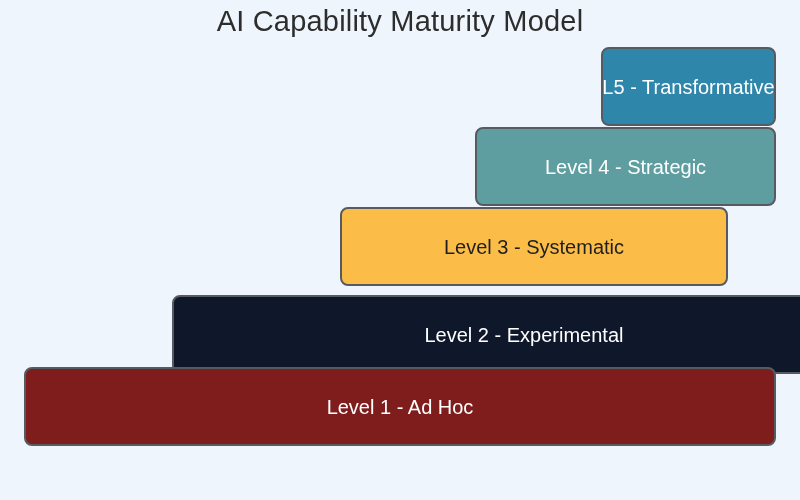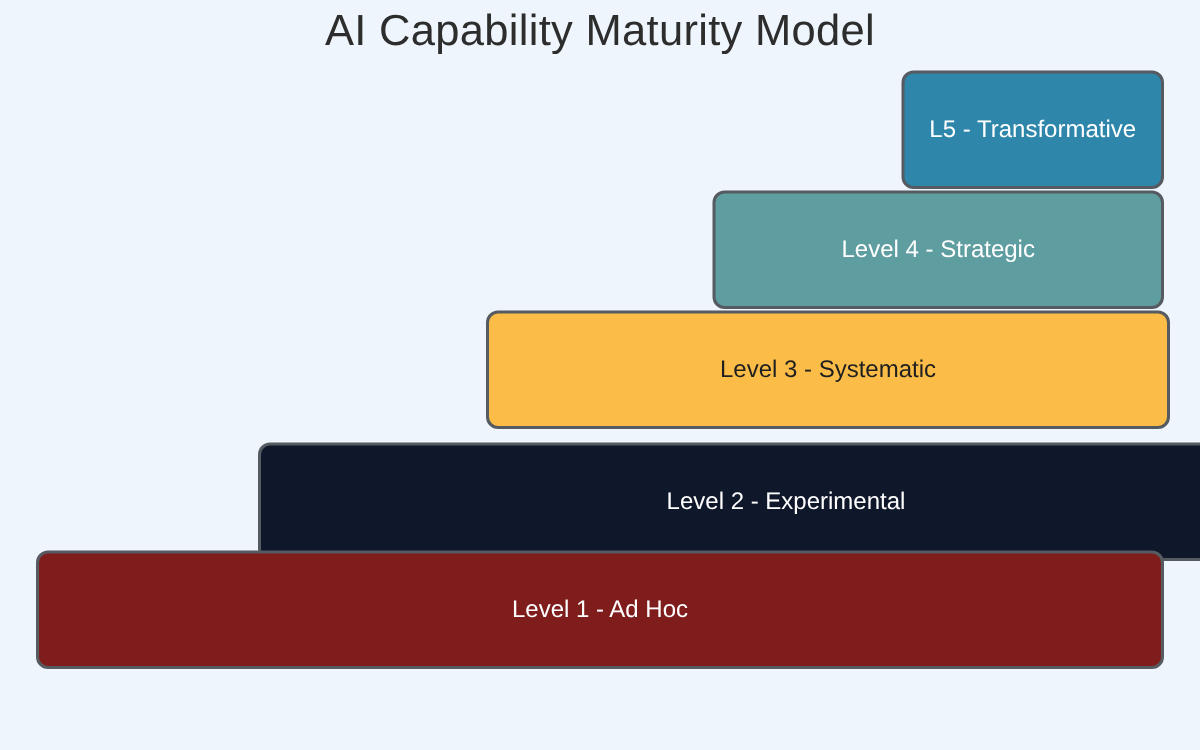--- a/index.html
+++ b/index.html
@@ -31,40 +31,40 @@
   }
   .level {
     position: absolute;
     box-sizing: border-box;
     height: 79px;
     border: 2px solid #555B61;
     border-radius: 8px;
     display: flex;
     align-items: center;
     justify-content: center;
-    font-size: 16px;
+    font-size: 20px;
     line-height: 1;
   }
   .level span {
     white-space: nowrap;
   }
 </style>
 </head>
 <body style="background: rgb(238, 245, 252);">
 
 <div class="canvas">
   <h1 class="title" style="color: rgb(45, 45, 45);">AI Capability Maturity Model</h1>
   <div id="levels">
       <div class="level" style="left: 601px; top: 47px; width: 175px; background: rgb(46, 134, 171); color: rgb(255, 255, 255); border-color: rgb(85, 91, 97);">
         <span>L5 - Transformative</span>
       </div>
       <div class="level" style="left: 475px; top: 127px; width: 301px; background: rgb(95, 158, 160); color: rgb(255, 255, 255); border-color: rgb(85, 91, 97); align-items: center;">
         <span>Level 4 - Strategic</span>
       </div>
-      <div class="level" style="left: 324px; top: 207px; width: 456px; background: rgb(251, 189, 71); color: rgb(31, 31, 31); border-color: rgb(85, 91, 97);">
+      <div class="level" style="left: 340px; top: 207px; width: 388px; background: rgb(251, 189, 71); color: rgb(31, 31, 31); border-color: rgb(85, 91, 97);">
         <span>Level 3 - Systematic</span>
       </div>
       <div class="level" style="left: 172px; top: 295px; width: 704px; background: #0f172a; color: rgb(255, 255, 255); border-color: rgb(85, 91, 97);">
         <span>Level 2 - Experimental</span>
       </div>
       <div class="level" style="left: 24px; top: 367px; width: 752px; background: #7f1d1d; color: rgb(255, 255, 255); border-color: rgb(85, 91, 97);">
         <span>Level 1 - Ad Hoc</span>
       </div>
     </div>
 </div>

